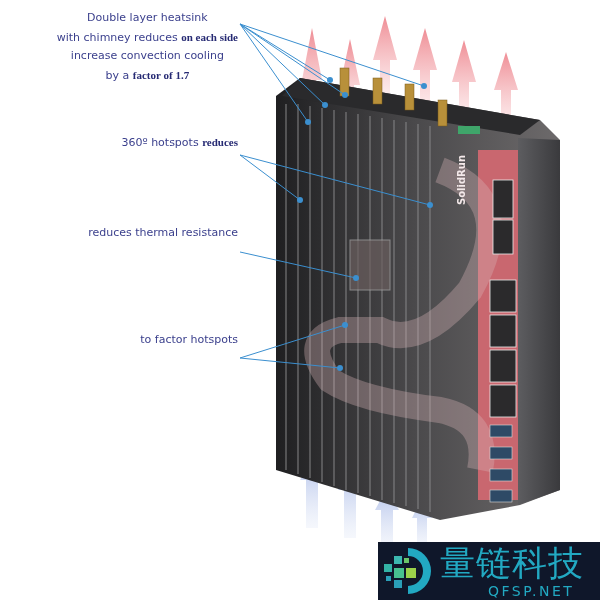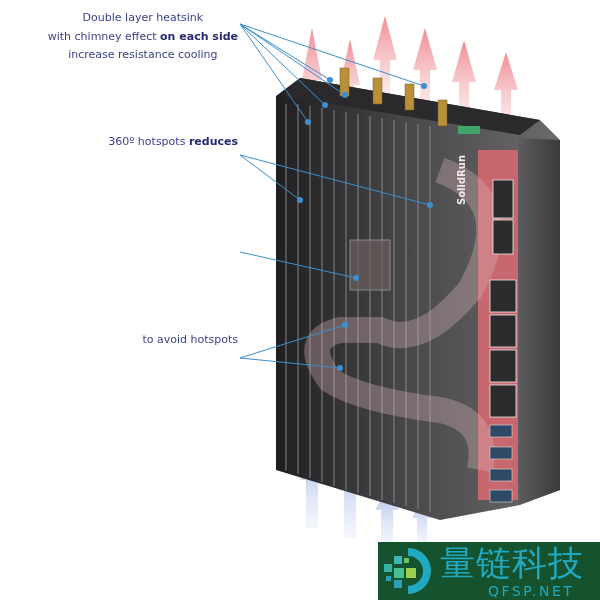--- a/index.html
+++ b/index.html
@@ -1,20 +1,20 @@
 <!DOCTYPE html>
 <html><head>
 <meta charset="utf-8">
 <style>
   html,body{margin:0;padding:0;background:#fff;}
   body{width:600px;height:600px;position:relative;overflow:hidden;font-family:"DejaVu Sans","Liberation Sans",sans-serif;}
   .callout{position:absolute;right:362px;text-align:center;color:#3a3f8c;font-size:11px;line-height:18.5px;white-space:nowrap;}
-  .callout b{color:#262a73;font-weight:bold;}
+  .callout b{color:#262a73;font-weight:bold;font-family:Liberation Serif, serif;}
   .device{position:absolute;left:0;top:0;width:600px;height:600px;}
-  .logo{position:absolute;left:378px;top:542px;width:222px;height:58px;background:#14532d;}
+  .logo{position:absolute;left:378px;top:542px;width:222px;height:58px;background:#0f172a;}
   .logo-cn{position:absolute;left:62px;top:-2px;font-size:35px;color:#22a9c2;letter-spacing:1px;font-family:"DejaVu Sans",sans-serif;}
   .logo-en{position:absolute;left:110px;top:41px;font-size:14px;color:#22a9c2;letter-spacing:2.5px;}
 </style>
 </head>
 <body>
 
 <svg class="device" viewBox="0 0 600 600" xmlns="http://www.w3.org/2000/svg">
   <defs>
     <linearGradient id="hot" x1="0" y1="1" x2="0" y2="0">
       <stop offset="0" stop-color="#f5b7bb" stop-opacity="0.2"></stop>
@@ -119,33 +119,35 @@
     <circle cx="300" cy="200" r="3"></circle>
       <circle cx="430" cy="205" r="3"></circle>
     <circle cx="356" cy="278" r="3"></circle>
     <circle cx="345" cy="325" r="3"></circle>
       <circle cx="340" cy="368" r="3"></circle>
   </g>
 </svg>
 
 <div class="callout" style="top:9px;">
   <div><span>Double layer heatsink</span></div>
-  <div><span>with chimney effect </span><b>on each side</b></div>
-  <div><span>increase resistance cooling</span></div>
+  <div><span>with chimney reduces </span><b>on each side</b></div>
+  <div><span>increase convection cooling</span></div>
+  <div><span>by a </span><b>factor of 1.7</b></div>
 </div>
 
 <div class="callout" style="top:133px;">
   <div><span>360º hotspots </span><b>reduces</b></div>
 </div>
 
 <div class="callout" style="top:224px;">
+  <div><span>reduces thermal resistance</span></div>
 </div>
 
 <div class="callout" style="top:331px;">
-  <div><span>to avoid hotspots</span></div>
+  <div><span>to factor hotspots</span></div>
 </div>
 
 <div class="logo">
   <svg width="58" height="58" viewBox="0 0 58 58">
     <path d="M30,6 A23,23 0 1 1 30,52 L30,44 A15,15 0 1 0 30,14 Z" fill="#22a9c2"></path>
     <rect x="6" y="22" width="8" height="8" fill="#33b3a6"></rect>
     <rect x="16" y="14" width="8" height="8" fill="#3cb8b0"></rect>
     <rect x="16" y="26" width="10" height="10" fill="#47c18f"></rect>
     <rect x="28" y="26" width="10" height="10" fill="#9bd14a"></rect>
     <rect x="16" y="38" width="8" height="8" fill="#2a9fb8"></rect>

